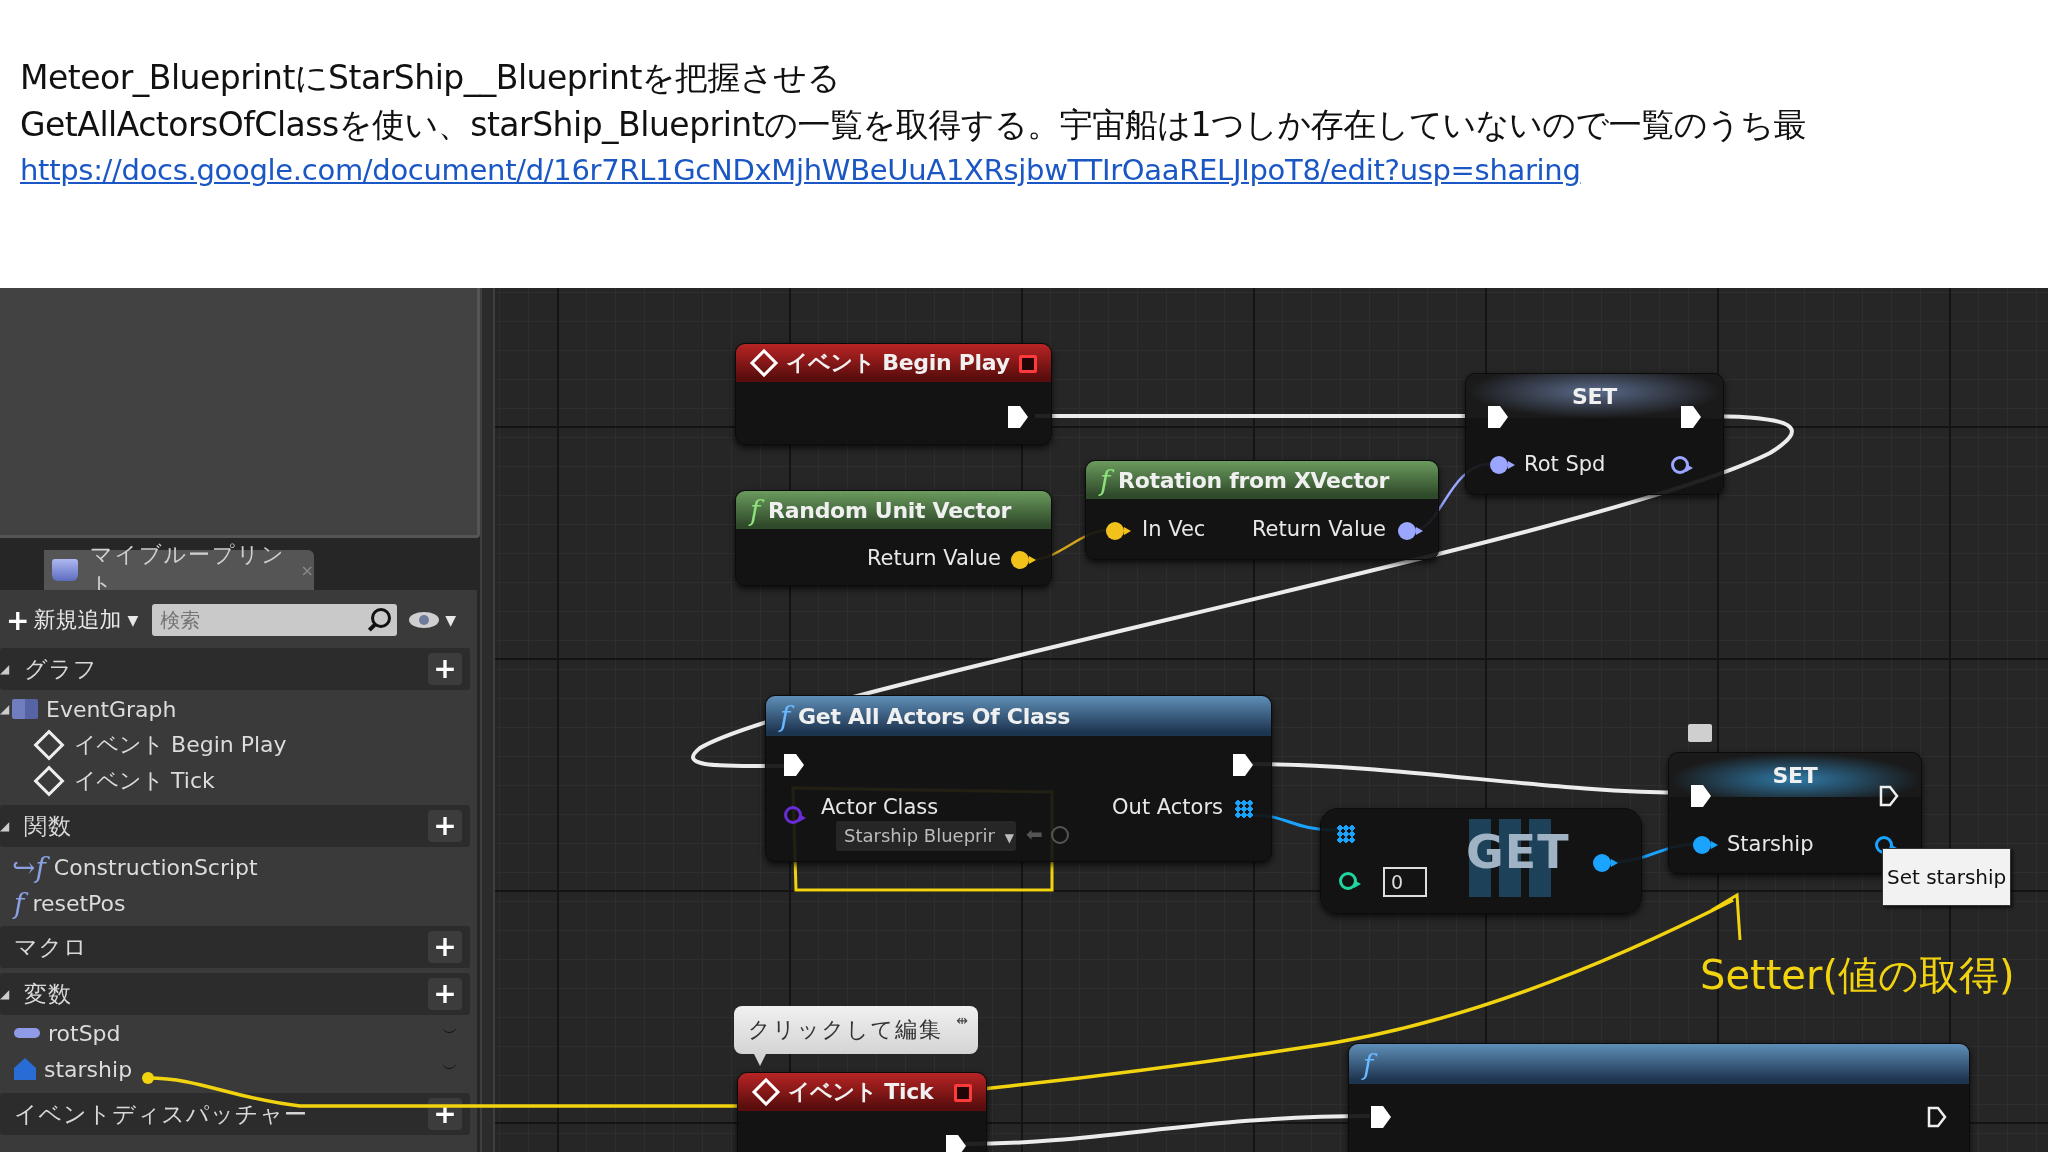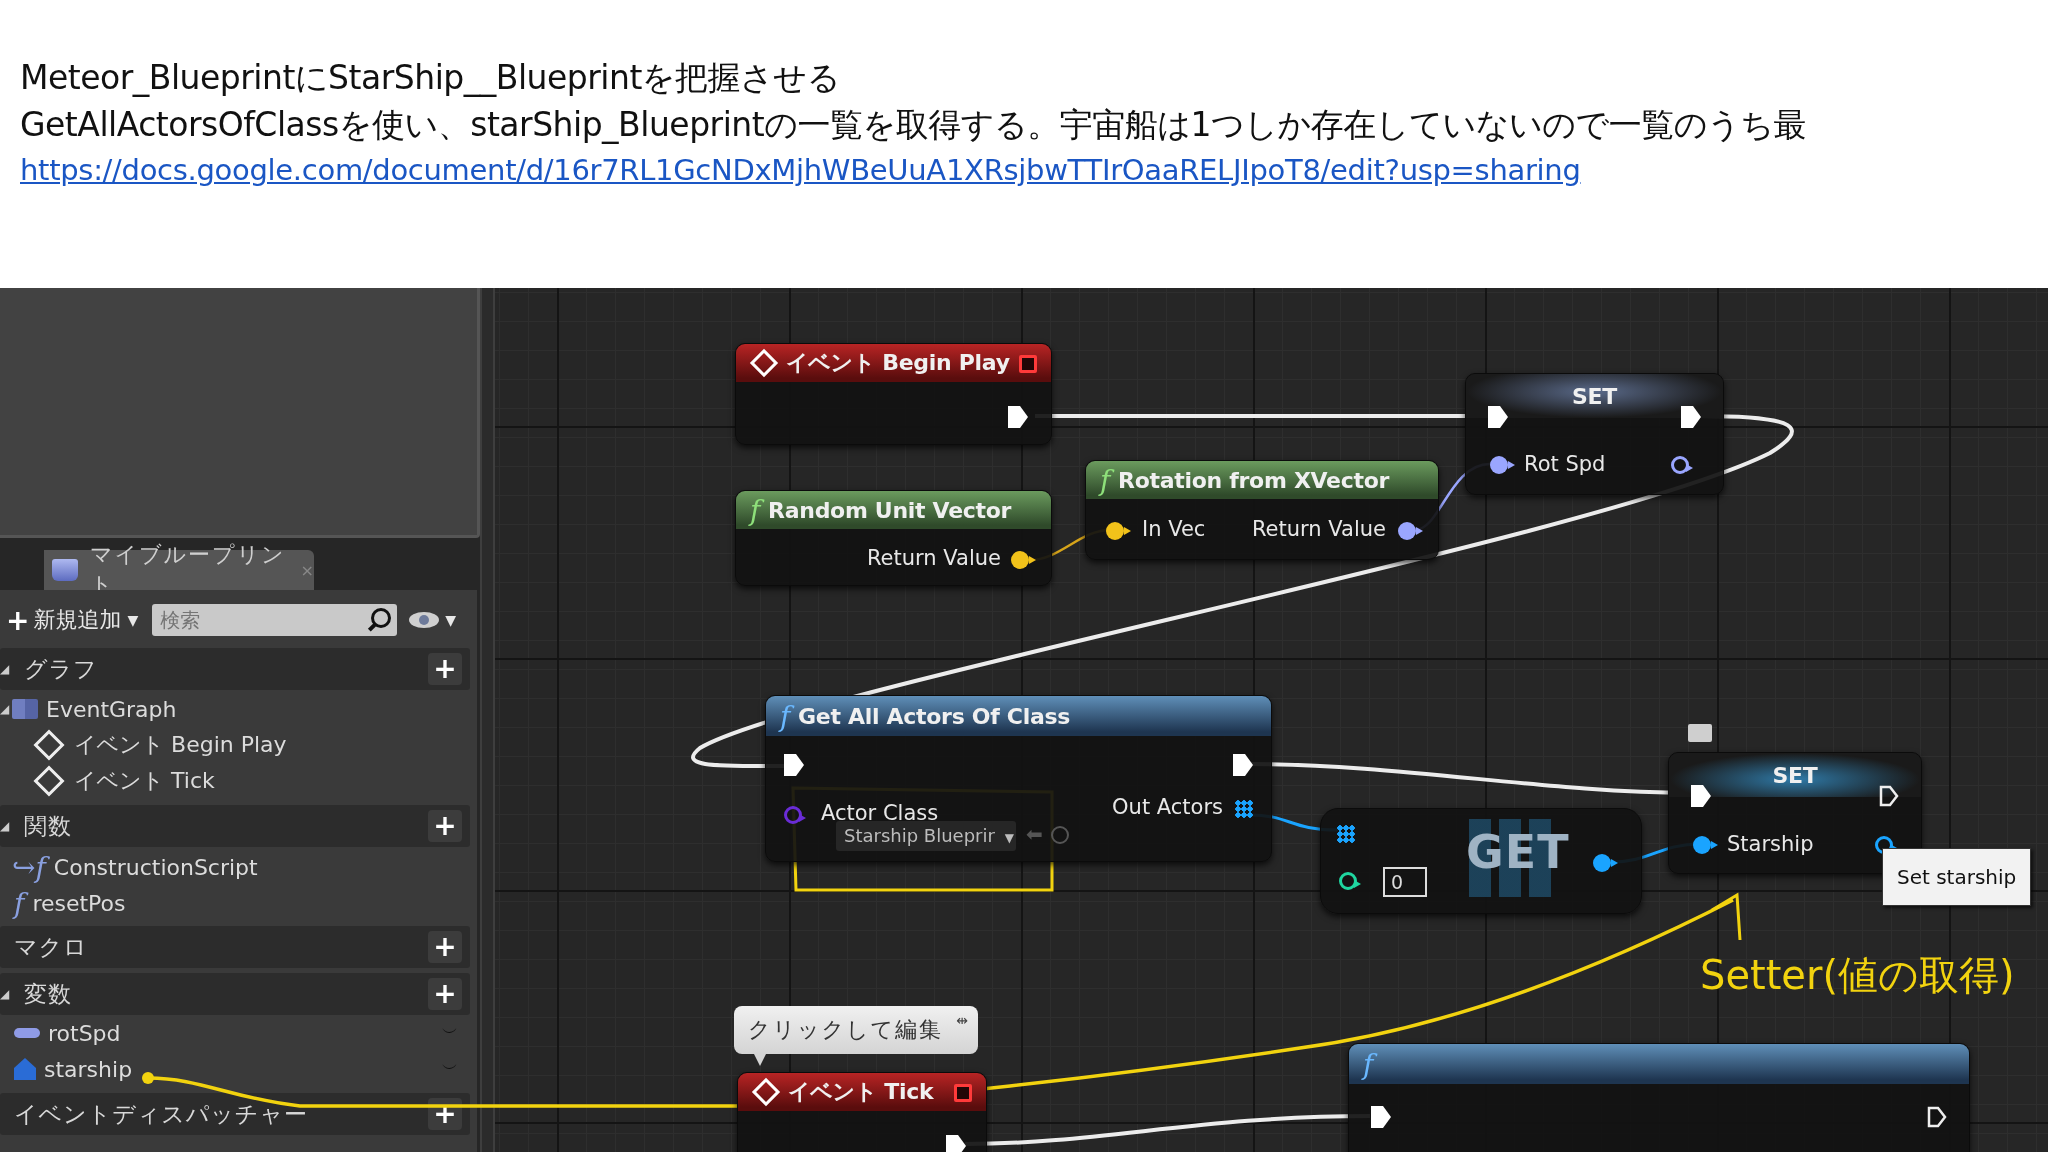--- a/index.html
+++ b/index.html
@@ -69,21 +69,21 @@
   .data-pin::after { content:""; position:absolute; right:-7px; top:5px; border-left:7px solid currentColor; border-top:4px solid transparent; border-bottom:4px solid transparent; }
   .data-pin.ring { background:transparent !important; border:3px solid currentColor; box-sizing:border-box; }
   .pin-label { position:absolute; color:#e8e8e8; font-size:21px; white-space:nowrap; }
   .array-pin { position:absolute; width:18px; height:18px; background-image:radial-gradient(#1aa4ff 60%, transparent 61%); background-size:6px 6px; }
 
   .get-text { position:absolute; left:145px; top:16px; font-size:46px; font-weight:bold; color:#9fb3c4; letter-spacing:1px; font-family:"DejaVu Sans", sans-serif; }
   .get-bg { position:absolute; left:148px; top:10px; width:82px; height:78px; background:repeating-linear-gradient(90deg, #1f4d6a 0 22px, transparent 22px 30px); opacity:.8; }
   .index-box { position:absolute; width:44px; height:30px; border:2px solid #ddd; color:#ddd; font-size:19px; box-sizing:border-box; padding-left:6px; line-height:26px; }
 
   .class-select { position:absolute; width:180px; height:30px; background:#262626; color:#bcbcbc; font-size:18px; border-radius:3px; padding-left:8px; line-height:30px; box-sizing:border-box; }
-  .tooltip { position:absolute; background:#f2f2f2; border:1px solid #333; color:#111; font-size:20px; padding:0 14px; line-height:56px; box-shadow:2px 2px 3px rgba(0,0,0,.6); }
+  .tooltip { position:absolute; background:#f2f2f2; border:1px solid #333; color:#111; font-size:20px; padding:0 4px; line-height:56px; box-shadow:2px 2px 3px rgba(0,0,0,.6); }
   .comment-bubble { position:absolute; background:linear-gradient(#f0f0f0,#d4d4d4); border-radius:8px; color:#333; font-size:22px; letter-spacing:2px; padding-left:14px; line-height:48px; }
   .comment-bubble::after { content:""; position:absolute; left:20px; bottom:-12px; border-top:12px solid #d4d4d4; border-left:6px solid transparent; border-right:6px solid transparent; }
   .comment-icon { position:absolute; width:24px; height:18px; background:#cfcfcf; border-radius:2px; }
   .annot { position:absolute; color:#f2d30f; font-size:40px; white-space:nowrap; font-family:"DejaVu Sans", sans-serif; }
   svg.wires { position:absolute; left:0; top:0; width:2048px; height:864px; pointer-events:none; }
 </style>
 </head>
 <body>
 
 <div class="notes">
@@ -245,21 +245,21 @@
   </div>
 
   <div class="node" style="left:765px; top:407px; width:505px; height:165px">
     <div class="hdr func" style="height:40px">
       <span class="f blue">f</span>
       <span>Get All Actors Of Class</span>
     </div>
     <span class="exec-pin" style="left:18px; top:58px"></span>
     <span class="exec-pin" style="right:18px; top:58px"></span>
     <span class="data-pin ring" style="left:18px; top:110px; color:#6a2cd6"></span>
-    <span class="pin-label" style="left:55px; top:105px">Actor Class</span>
+    <span class="pin-label" style="left:55px; top:99px">Actor Class</span>
     <div class="class-select" style="left:70px; top:125px">
       <span>Starship Blueprir</span>
       <span style="font-size:12px;margin-left:4px">▼</span>
     </div>
     <span style="position:absolute; left:260px; top:126px; color:#555; font-size:20px">⬅</span>
     <span style="position:absolute; left:285px; top:130px; width:14px; height:14px; border:2px solid #555; border-radius:50%"></span>
     <span class="pin-label" style="right:48px; top:99px">Out Actors</span>
     <span class="array-pin" style="right:18px; top:104px"></span>
   </div>
 

